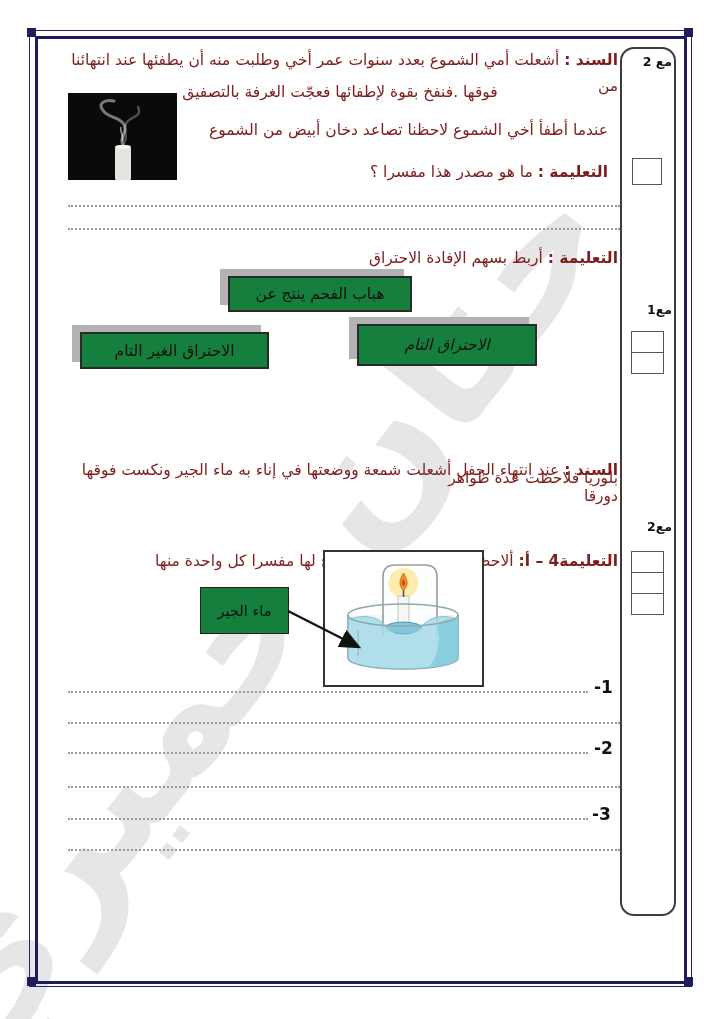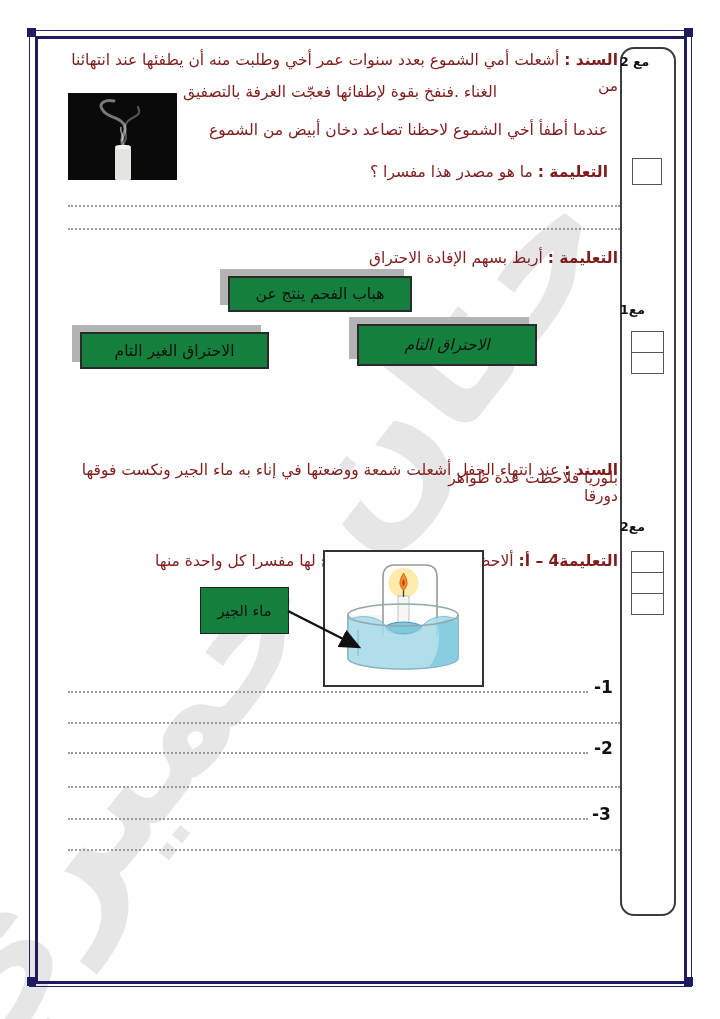--- a/index.html
+++ b/index.html
@@ -15,21 +15,21 @@
     transform:rotate(-52deg);white-space:nowrap;z-index:1;pointer-events:none;
     direction:rtl;
   }
   
   .frame-outer{left:29px;top:30px;width:661px;height:955px;border:1px solid #23236b;z-index:2;}
   .frame-inner{left:35px;top:36px;width:646px;height:942px;border:3px solid #1c1c5e;z-index:2;}
   .corner{width:9px;height:9px;background:#1c1c5e;z-index:3;}
   
   .score-col{left:620px;top:47px;width:52px;height:865px;border:2px solid #3c3c3c;
     border-radius:14px;background:#fff;z-index:3;}
-  .score-label{left:620px;width:52px;text-align:left;font-weight:bold;font-size:12.5px;
+  .score-label{left:620px;width:52px;text-align:right;font-weight:bold;font-size:12.5px;
     direction:rtl;z-index:4;}
   .score-box{border:1.5px solid #555;background:#fff;z-index:4;display:flex;flex-direction:column;}
   .score-box .cell{flex:1;border-top:1.5px solid #555;}
   .score-box .cell:first-child{border-top:none;}
   
   .ar{direction:rtl;font-size:15.5px;line-height:26px;z-index:4;color:#7f1d1d;}
   .right{text-align:right;}
   .center{text-align:center;}
   .b{font-weight:bold;}
   
@@ -74,21 +74,21 @@
 <div class="abs score-box" style="left:631px;top:551px;width:31px;height:62px;">
     <div class="cell"></div>
     <div class="cell"></div>
     <div class="cell"></div>
   </div>
 
 <div class="abs ar right" style="left:62px;top:47px;width:556px;">
   <span class="b">السند :</span>
   <span>أشعلت أمي الشموع بعدد سنوات عمر أخي وطلبت منه أن يطفئها عند انتهائنا من</span>
 </div>
-<div class="abs ar center" style="left:62px;top:79px;width:556px;">الغناء .فنفخ بقوة لإطفائها فعجّت الغرفة بالتصفيق</div>
+<div class="abs ar center" style="left:62px;top:79px;width:556px;">فوقها .فنفخ بقوة لإطفائها فعجّت الغرفة بالتصفيق</div>
 
 <div class="abs photo">
   <svg viewBox="0 0 109 87" width="109" height="87">
     <rect width="109" height="87" fill="#0a0a0a"></rect>
     <rect x="47" y="54" width="16" height="33" rx="1.5" fill="#e4e4e0"></rect>
     <ellipse cx="55" cy="54" rx="8" ry="2.3" fill="#f2f2ee"></ellipse>
     <path d="M55 52 C50 44 62 38 55 30 C48 22 40 26 34 16 C30 10 38 6 46 8" fill="none" stroke="rgba(255,255,255,0.45)" stroke-width="3" stroke-linecap="round"></path>
     <path d="M56 50 C62 42 52 36 60 28 C66 22 74 24 70 14" fill="none" stroke="rgba(255,255,255,0.3)" stroke-width="2.2" stroke-linecap="round"></path>
     <path d="M54 48 C57 42 51 40 53 34" fill="none" stroke="rgba(255,255,255,0.55)" stroke-width="1.6"></path>
   </svg>

